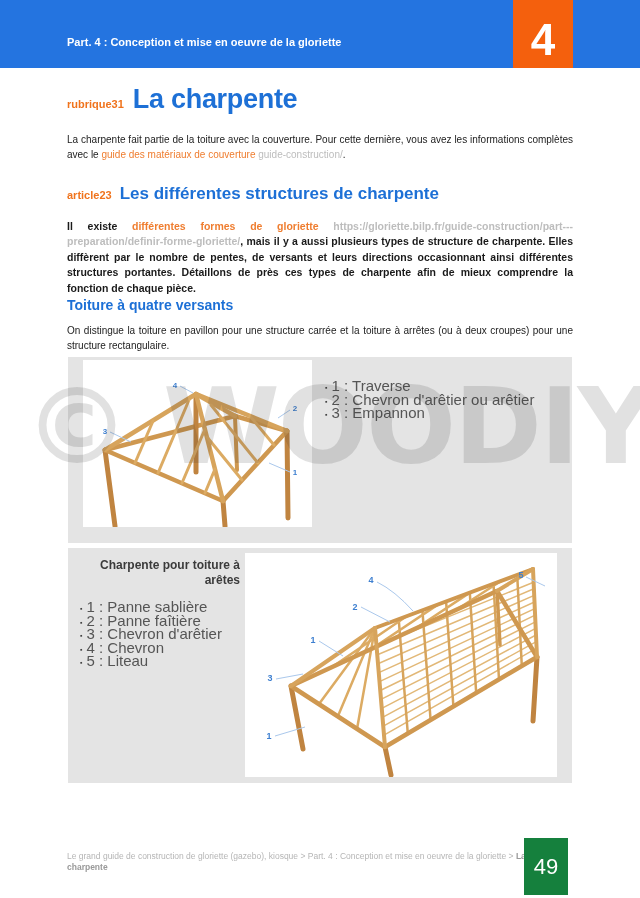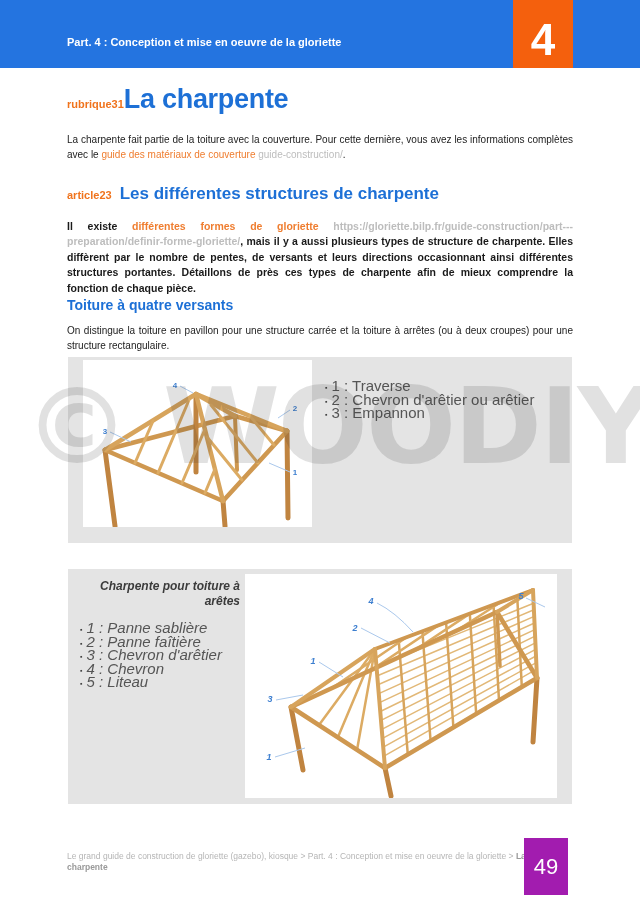--- a/index.html
+++ b/index.html
@@ -8,38 +8,38 @@
     background:#ffffff;font-family:"Liberation Sans",sans-serif;
     -webkit-font-smoothing:antialiased;
   }
   
   .header{position:absolute;left:0;top:0;width:640px;height:68px;background:#2474e0;}
   .header-title{position:absolute;left:67px;top:36px;color:#ffffff;font-weight:bold;font-size:11px;}
   .part-badge{position:absolute;left:513px;top:0;width:60px;height:68px;background:#f4600d;
     display:flex;align-items:flex-end;justify-content:center;}
   .part-badge span{color:#fff;font-weight:bold;font-size:44px;line-height:1;padding-bottom:6px;}
   
-  .rubrique-row{position:absolute;left:67px;top:84px;display:flex;align-items:baseline;}
+  .rubrique-row{position:absolute;left:67px;top:84px;display:flex;align-items:baseline;gap:9px;}
   .tag-orange{color:#f0731c;font-weight:bold;font-size:11px;}
   .rubrique-title{color:#1d70d6;font-weight:bold;font-size:27px;letter-spacing:-0.3px;}
   .article-row{position:absolute;left:67px;top:184px;display:flex;align-items:baseline;gap:8px;}
   .article-title{color:#1d70d6;font-weight:bold;font-size:17px;}
   
   .para{position:absolute;left:67px;width:506px;font-size:10px;line-height:15px;color:#222;text-align:justify;}
   .intro{top:122px;}
   .article-body{top:208px;font-weight:bold;font-size:10.5px;line-height:15.5px;color:#1a1a1a;}
   .sub-title{position:absolute;left:67px;top:297px;color:#1d70d6;font-weight:bold;font-size:14px;}
   .sub-body{top:313px;}
   .link-orange{color:#ef7d2f;font-weight:inherit;cursor:pointer;text-decoration:none;}
   .link-orange.b{font-weight:bold;}
   .link-gray{color:#bdbdbd;}
   
   .panel{position:absolute;left:68px;width:504px;background:#e4e4e4;z-index:1;}
   .panel1{top:357px;height:186px;}
-  .panel2{top:569px;height:235px;font-style:italic;}
+  .panel2{top:548px;height:235px;}
   .imgbox{position:absolute;background:#ffffff;}
   .imgbox1{left:15px;top:3px;width:229px;height:167px;}
   .imgbox2{left:177px;top:5px;width:312px;height:224px;}
   .caption1{position:absolute;left:257px;top:10px;width:238px;}
   .caption2{position:absolute;left:12px;top:10px;width:160px;}
   .fig-title{color:#3b3b3b;font-weight:bold;font-size:12px;line-height:15px;}
   .caption2 .fig-title{text-align:right;}
   ul.legend{list-style:none;margin:14px 0 0 0;padding:0;}
   ul.legend li{font-size:15px;line-height:10.6px;color:#555;}
   ul.legend li::before{content:"▪";font-size:7px;color:#444;margin-right:4px;position:relative;top:-1px;}
@@ -47,21 +47,21 @@
   .lbl{fill:#3d7fd0;font-weight:bold;font-family:"Liberation Sans",sans-serif;}
   
   .watermark{
     position:absolute;left:24px;top:374px;z-index:5;pointer-events:none;
     font-family:"DejaVu Sans",sans-serif;font-weight:bold;font-size:106px;line-height:1;
     letter-spacing:-2px;color:rgba(40,40,40,0.14);white-space:nowrap;
   }
   
   .footer{position:absolute;left:67px;top:851px;width:460px;font-size:8.5px;line-height:11px;color:#b5b5b5;}
   .footer b{color:#9a9a9a;}
-  .pagebox{position:absolute;left:524px;top:838px;width:44px;height:57px;background:#a21caf;
+  .pagebox{position:absolute;left:524px;top:838px;width:44px;height:57px;background:#15803d;
     display:flex;align-items:center;justify-content:center;}
   .pagebox span{color:#fff;font-size:22px;}
 </style>
 </head>
 <body>
 
 <div class="header">
   <span class="header-title">Part. 4 : Conception et mise en oeuvre de la gloriette</span>
   <div class="part-badge">
     <span>4</span>

